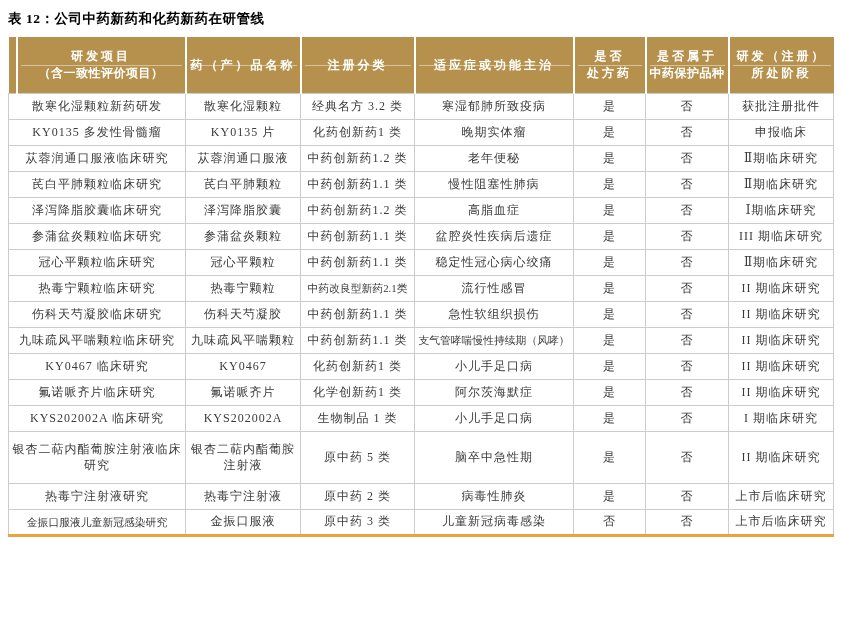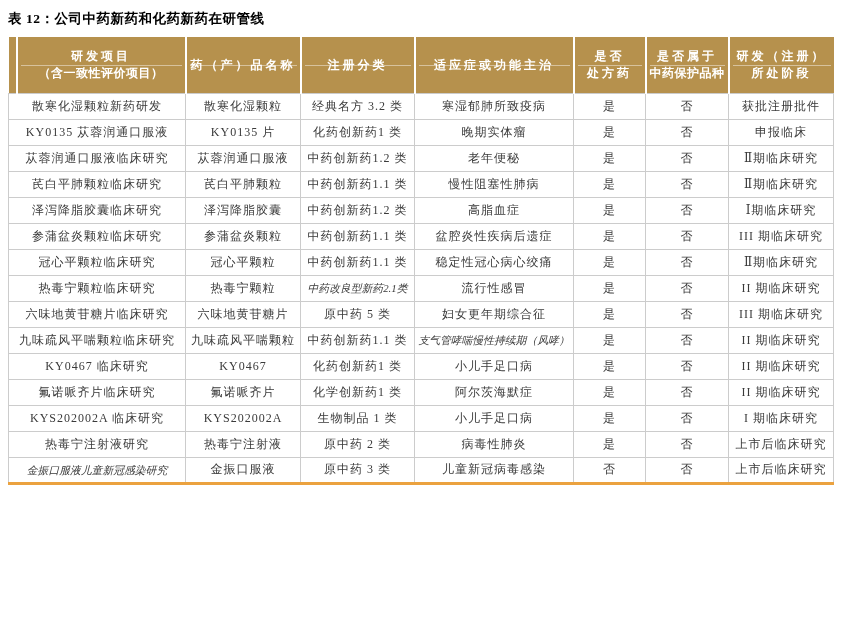--- a/index.html
+++ b/index.html
@@ -40,21 +40,21 @@
     letter-spacing:3px;position:relative;z-index:1;white-space:nowrap;
   }
   .thwrap span.tightls{letter-spacing:.5px;}
   tbody td{
     border:1px solid var(--border);height:26px;padding:0 2px;
     font-size:12px;line-height:1.3;color:var(--body-text);
     text-align:center;vertical-align:middle;letter-spacing:1px;
   }
   tbody tr.tall td{height:52px;}
   tbody tr:last-child td{border-bottom:3px solid var(--bottom-line);}
-  tbody td.tight{font-size:10.8px;letter-spacing:0;font-style:italic;}
+  tbody td.tight{font-size:10.8px;letter-spacing:0;}
 </style>
 </head>
 <body>
 
 <div class="page">
   <p class="doc-title">表 12：公司中药新药和化药新药在研管线</p>
 
   <table class="pipeline">
     <colgroup>
       <col style="width:8px">
@@ -114,21 +114,21 @@
         <tr>
           <td colspan="2">散寒化湿颗粒新药研发</td>
           <td>散寒化湿颗粒</td>
           <td>经典名方 3.2 类</td>
           <td>寒湿郁肺所致疫病</td>
           <td>是</td>
           <td>否</td>
           <td>获批注册批件</td>
         </tr>
         <tr>
-          <td colspan="2">KY0135 苁蓉润通口服液</td>
+          <td colspan="2">KY0135 多发性骨髓瘤</td>
           <td>KY0135 片</td>
           <td>化药创新药1 类</td>
           <td>晚期实体瘤</td>
           <td>是</td>
           <td>否</td>
           <td>申报临床</td>
         </tr>
         <tr>
           <td colspan="2">苁蓉润通口服液临床研究</td>
           <td>苁蓉润通口服液</td>
@@ -177,27 +177,27 @@
         <tr>
           <td colspan="2">热毒宁颗粒临床研究</td>
           <td>热毒宁颗粒</td>
           <td class="tight">中药改良型新药2.1类</td>
           <td>流行性感冒</td>
           <td>是</td>
           <td>否</td>
           <td>II 期临床研究</td>
         </tr>
         <tr>
-          <td colspan="2">六味地黄苷糖片临床研究</td>
-          <td>六味地黄苷糖片</td>
-          <td>原中药 5 类</td>
-          <td>妇女更年期综合征</td>
-          <td>是</td>
-          <td>否</td>
-          <td>III 期临床研究</td>
+          <td colspan="2">伤科天芍凝胶临床研究</td>
+          <td>伤科天芍凝胶</td>
+          <td>中药创新药1.1 类</td>
+          <td>急性软组织损伤</td>
+          <td>是</td>
+          <td>否</td>
+          <td>II 期临床研究</td>
         </tr>
         <tr>
           <td colspan="2">九味疏风平喘颗粒临床研究</td>
           <td>九味疏风平喘颗粒</td>
           <td>中药创新药1.1 类</td>
           <td class="tight">支气管哮喘慢性持续期（风哮）</td>
           <td>是</td>
           <td>否</td>
           <td>II 期临床研究</td>
         </tr>
@@ -220,20 +220,29 @@
           <td>II 期临床研究</td>
         </tr>
         <tr>
           <td colspan="2">KYS202002A 临床研究</td>
           <td>KYS202002A</td>
           <td>生物制品 1 类</td>
           <td>小儿手足口病</td>
           <td>是</td>
           <td>否</td>
           <td>I 期临床研究</td>
+        </tr>
+        <tr class="tall">
+          <td colspan="2">银杏二萜内酯葡胺注射液临床研究</td>
+          <td>银杏二萜内酯葡胺注射液</td>
+          <td>原中药 5 类</td>
+          <td>脑卒中急性期</td>
+          <td>是</td>
+          <td>否</td>
+          <td>II 期临床研究</td>
         </tr>
         <tr>
           <td colspan="2">热毒宁注射液研究</td>
           <td>热毒宁注射液</td>
           <td>原中药 2 类</td>
           <td>病毒性肺炎</td>
           <td>是</td>
           <td>否</td>
           <td>上市后临床研究</td>
         </tr>

